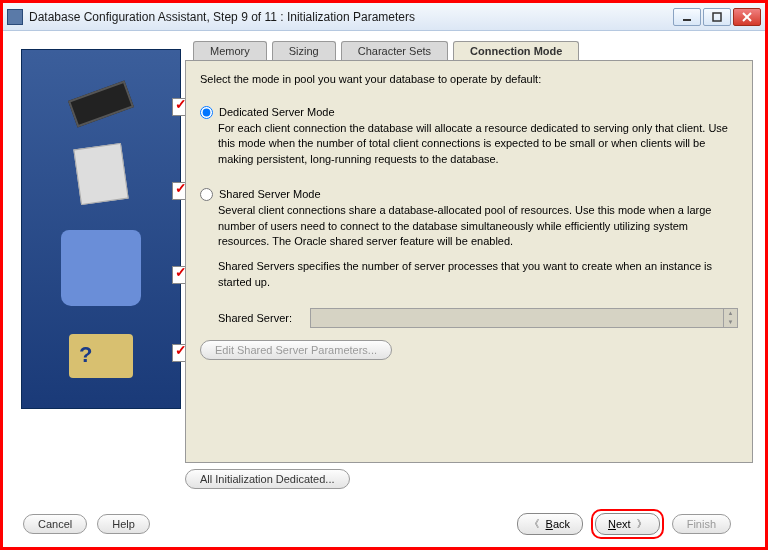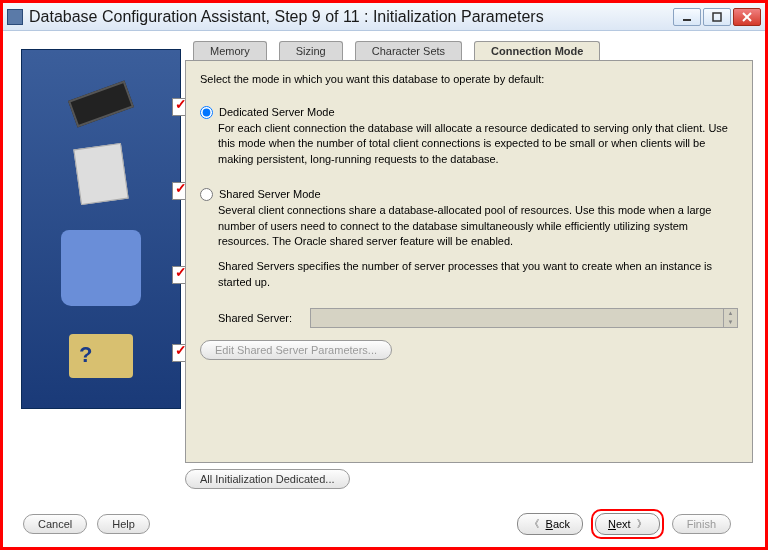--- a/index.html
+++ b/index.html
@@ -3,38 +3,38 @@
 <meta charset="utf-8">
 <style>
   * { box-sizing: border-box; font-family: "Segoe UI", Tahoma, sans-serif; font-size: 11px; }
   body { margin: 0; padding: 0; background: #fff; }
   .outer { border: 3px solid #ff0000; width: 768px; height: 550px; position: relative; background:#fff;}
   .titlebar {
     height: 28px; background: linear-gradient(#f5f9fd, #dce7f5);
     display:flex; align-items:center; padding:0 4px; border-bottom:1px solid #b5c8e0;
   }
   .titlebar .icon { width:16px; height:16px; margin-right:6px; background:#5a7aa8; border:1px solid #2a4a78;}
-  .titlebar .title { flex:1; color:#1a1a1a; font-size:16px;}
+  .titlebar .title { flex:1; color:#1a1a1a; font-size:12px;}
   .winbtn { width:28px; height:18px; margin-left:2px; border:1px solid #8aa3c2; border-radius:2px;
     display:flex; align-items:center; justify-content:center; background:linear-gradient(#f7fbff,#d9e7f7);}
   .winbtn.close { background:linear-gradient(#f08080,#d43a2a); border-color:#a02a1a; color:#fff;}
   .winbtn svg { width:10px; height:10px;}
   .content { display:flex; padding:10px 12px 8px 12px; height:calc(100% - 28px - 50px); }
   .sidebar { width:170px; padding:8px 6px; }
   .sidepic { width:160px; height:360px; background:linear-gradient(#3b5e9b,#1a3a78); border:1px solid #0a2a58;
     position:relative; display:flex; flex-direction:column; align-items:center; gap:28px; padding-top:40px;}
   .check { position:absolute; right:-10px; width:18px; height:18px; background:#fff; border:1px solid #888;}
   .check::after{content:"✓"; color:#d00; font-weight:bold; font-size:14px; position:absolute; top:-3px; left:2px;}
   .chip1{ width:60px; height:28px; background:#222; border:2px solid #555; transform:rotate(-20deg);}
   .papers{ width:48px; height:56px; background:#ddd; border:1px solid #aaa; transform:rotate(-8deg);}
   .db { width:80px; height:76px; background:#6a8ed8; border-radius:8px 8px 10px 10px; position:relative;}
   .folder{ width:64px; height:44px; background:#d8c070; border-radius:4px; position:relative;}
   .folder .q{ position:absolute; left:10px; top:8px; font-size:22px; color:#1a3a88; font-weight:bold;}
   .main { flex:1; display:flex; flex-direction:column;}
-  .tabs { display:flex; gap:12px; margin-left:8px;}
+  .tabs { display:flex; gap:5px; margin-left:8px;}
   .tab { border:1px solid #999; border-bottom:none; padding:3px 16px; background:#d9d9d9; color:#333; border-radius:3px 3px 0 0;}
   .tab.active{ background:#ece9d8;font-weight:bold;}
   .panel { border:1px solid #999; background:#ece9d8; flex:1; padding:10px 14px 12px 14px; position:relative;}
   .intro { margin:2px 0 10px 0;}
   .radio-row{ display:flex; align-items:center; margin:19px 0 2px 0;}
   .radio-row input{ margin:2px 6px 0 0;}
   .radio-row label{ font-weight:normal;}
   .desc{ margin:2px 0 10px 18px; line-height:1.4;}
   .desc2{ margin:6px 0 8px 18px; line-height:1.4;}
   .ssrow{ display:flex; align-items:center; margin:18px 0 12px 18px;}
@@ -99,21 +99,21 @@
     </div>
 
     <div class="main">
       <div class="tabs">
         <div class="tab">Memory</div>
         <div class="tab">Sizing</div>
         <div class="tab">Character Sets</div>
         <div class="tab active">Connection Mode</div>
       </div>
       <div class="panel">
-        <div class="intro">Select the mode in which you want this database to operate by default:</div>
+        <div class="intro">Select the mode in pool you want your database to operate by default:</div>
 
         <div class="radio-row">
           <input type="radio" name="mode" checked="" style="">
           <label>Dedicated Server Mode</label>
         </div>
         <div class="desc">For each client connection the database will allocate a resource dedicated to serving only that client.  Use this mode when the number of total client connections is expected to be small or when clients will be making persistent, long-running requests to the database.</div>
 
         <div class="radio-row">
           <input type="radio" name="mode" style="">
           <label>Shared Server Mode</label>

